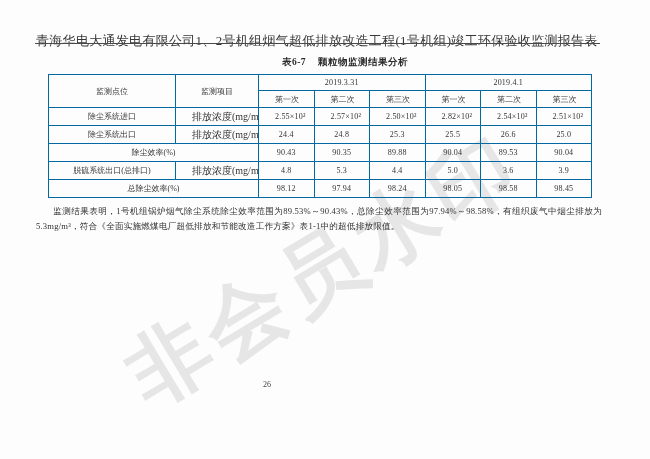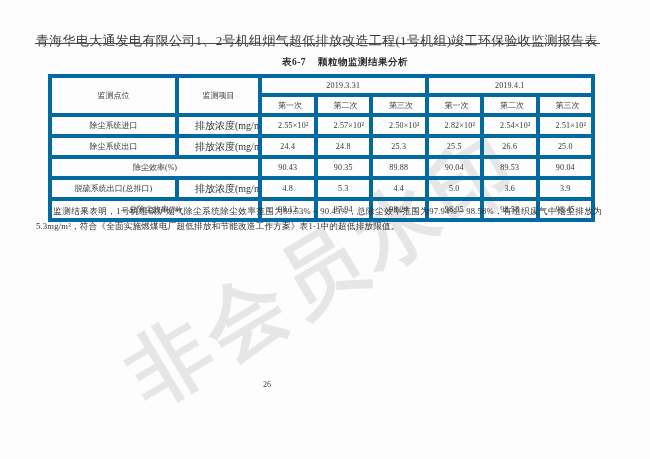--- a/index.html
+++ b/index.html
@@ -31,21 +31,21 @@
   }
   .table-title .tno{margin-right:12px;}
 
   table.monitor{
     position:absolute;left:48px;top:74px;
     border-collapse:collapse;table-layout:fixed;
     width:543px;
     font-size:8px;color:#333;
   }
   table.monitor td{
-    border:4px solid #0369a1;
+    border:1px solid #0369a1;
     text-align:center;vertical-align:middle;
     padding:1px 16px;
     overflow:hidden;white-space:nowrap;
   }
   tr.r-date td{height:13px;}
   tr.r-run td{height:14px;}
   tr.r-data td{height:15px;margin-left:36px;}
   .num{font-family:"Liberation Serif","DejaVu Serif",serif;letter-spacing:0.2px;}
   .unit-cell{font-size:10px;}
 

